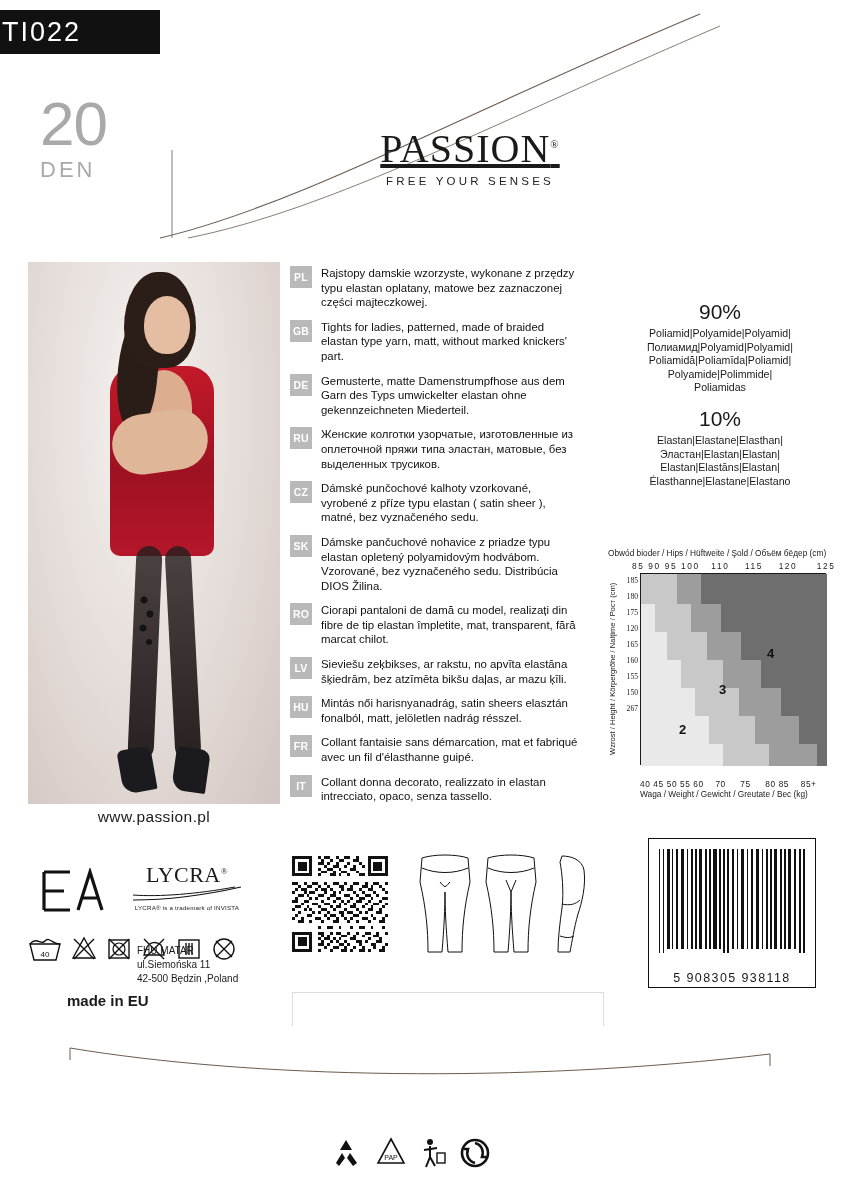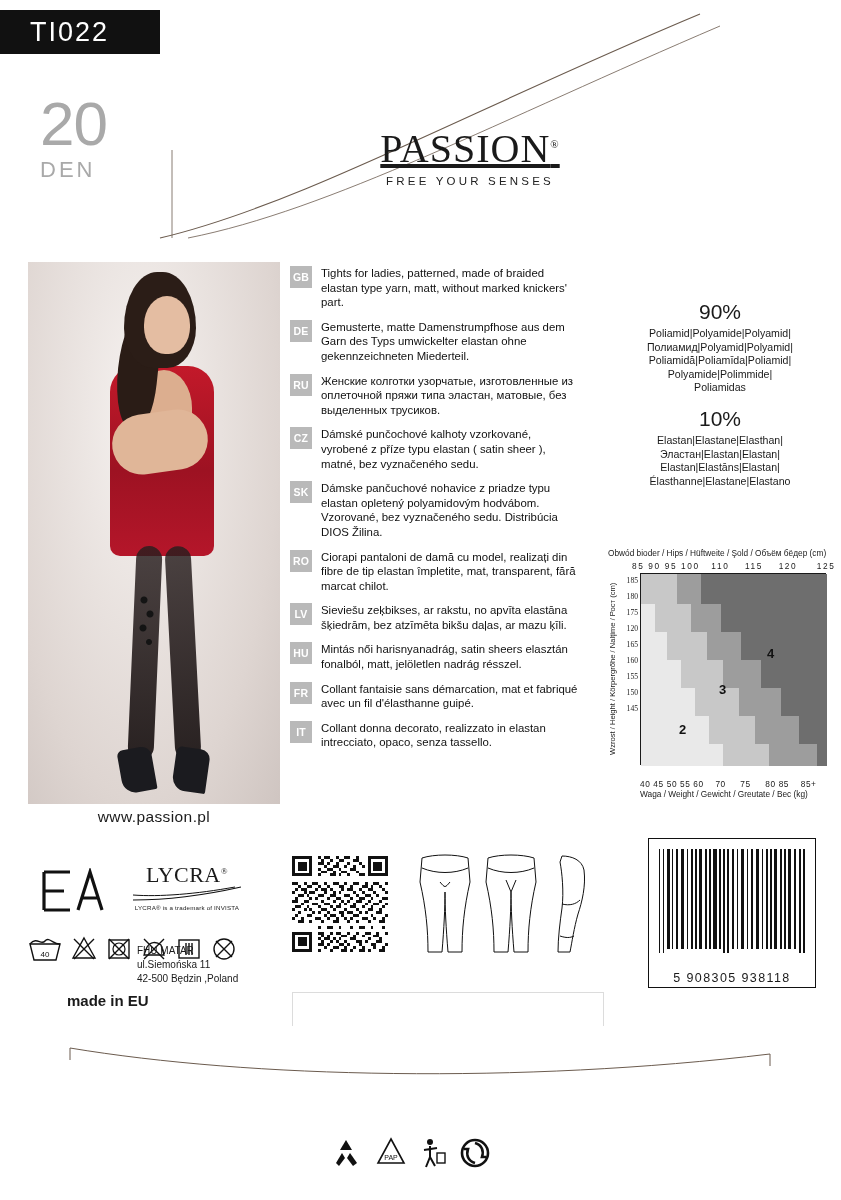--- a/index.html
+++ b/index.html
@@ -22,21 +22,21 @@
     left: 0;
     top: 10px;
     width: 160px;
     height: 44px;
     background: #111111;
     color: #ffffff;
     font-size: 27px;
     letter-spacing: 2px;
     display: flex;
     align-items: center;
-    padding-left: 30px;
+    padding-left: 2px;
     box-sizing: border-box;
     font-weight: 400;
   }
   .den-block {
     position: absolute;
     left: 40px;
     top: 95px;
     color: #a9a9a9;
   }
   .den-num {
@@ -470,20 +470,24 @@
   <div class="ph-legR"></div>
   <div class="ph-pattern"></div>
   <div class="ph-shoeL"></div>
   <div class="ph-shoeR"></div>
 </div>
 
 <div class="website">www.passion.pl</div>
 
 <div class="desc-list">
   <div class="desc-row">
+    <div class="lang-badge">PL</div>
+    <div class="desc-text">Rajstopy damskie wzorzyste, wykonane z przędzy typu elastan oplatany, matowe bez zaznaczonej części majteczkowej.</div>
+  </div>
+  <div class="desc-row">
     <div class="lang-badge">GB</div>
     <div class="desc-text">Tights for ladies, patterned, made of braided elastan type yarn, matt, without marked knickers' part.</div>
   </div>
   <div class="desc-row">
     <div class="lang-badge">DE</div>
     <div class="desc-text">Gemusterte, matte Damenstrumpfhose aus dem Garn des Typs umwickelter elastan ohne gekennzeichneten Miederteil.</div>
   </div>
   <div class="desc-row">
     <div class="lang-badge">RU</div>
     <div class="desc-text">Женские колготки узорчатые, изготовленные из оплеточной пряжи типа эластан, матовые, без выделенных трусиков.</div>
@@ -545,21 +549,21 @@
     <div class="vlabel">Wzrost / Height / Körpergrőhe / Nalţime / Рост (cm)</div>
     <div class="hcol">
       <div>185</div>
       <div>180</div>
       <div>175</div>
       <div>120</div>
       <div>165</div>
       <div>160</div>
       <div>155</div>
       <div>150</div>
-      <div>145</div>
+      <div>267</div>
     </div>
 
     <div class="grid">
 
       <div class="cell" style="left:0;top:0;width:186px;height:192px;background:#6e6e6e;"></div>
 
       <div class="cell" style="left:0;top:0;width:60px;height:30px;background:#9d9d9d;"></div>
       <div class="cell" style="left:0;top:30px;width:80px;height:28px;background:#9d9d9d;"></div>
       <div class="cell" style="left:0;top:58px;width:100px;height:28px;background:#9d9d9d;"></div>
       <div class="cell" style="left:0;top:86px;width:120px;height:28px;background:#9d9d9d;"></div>

